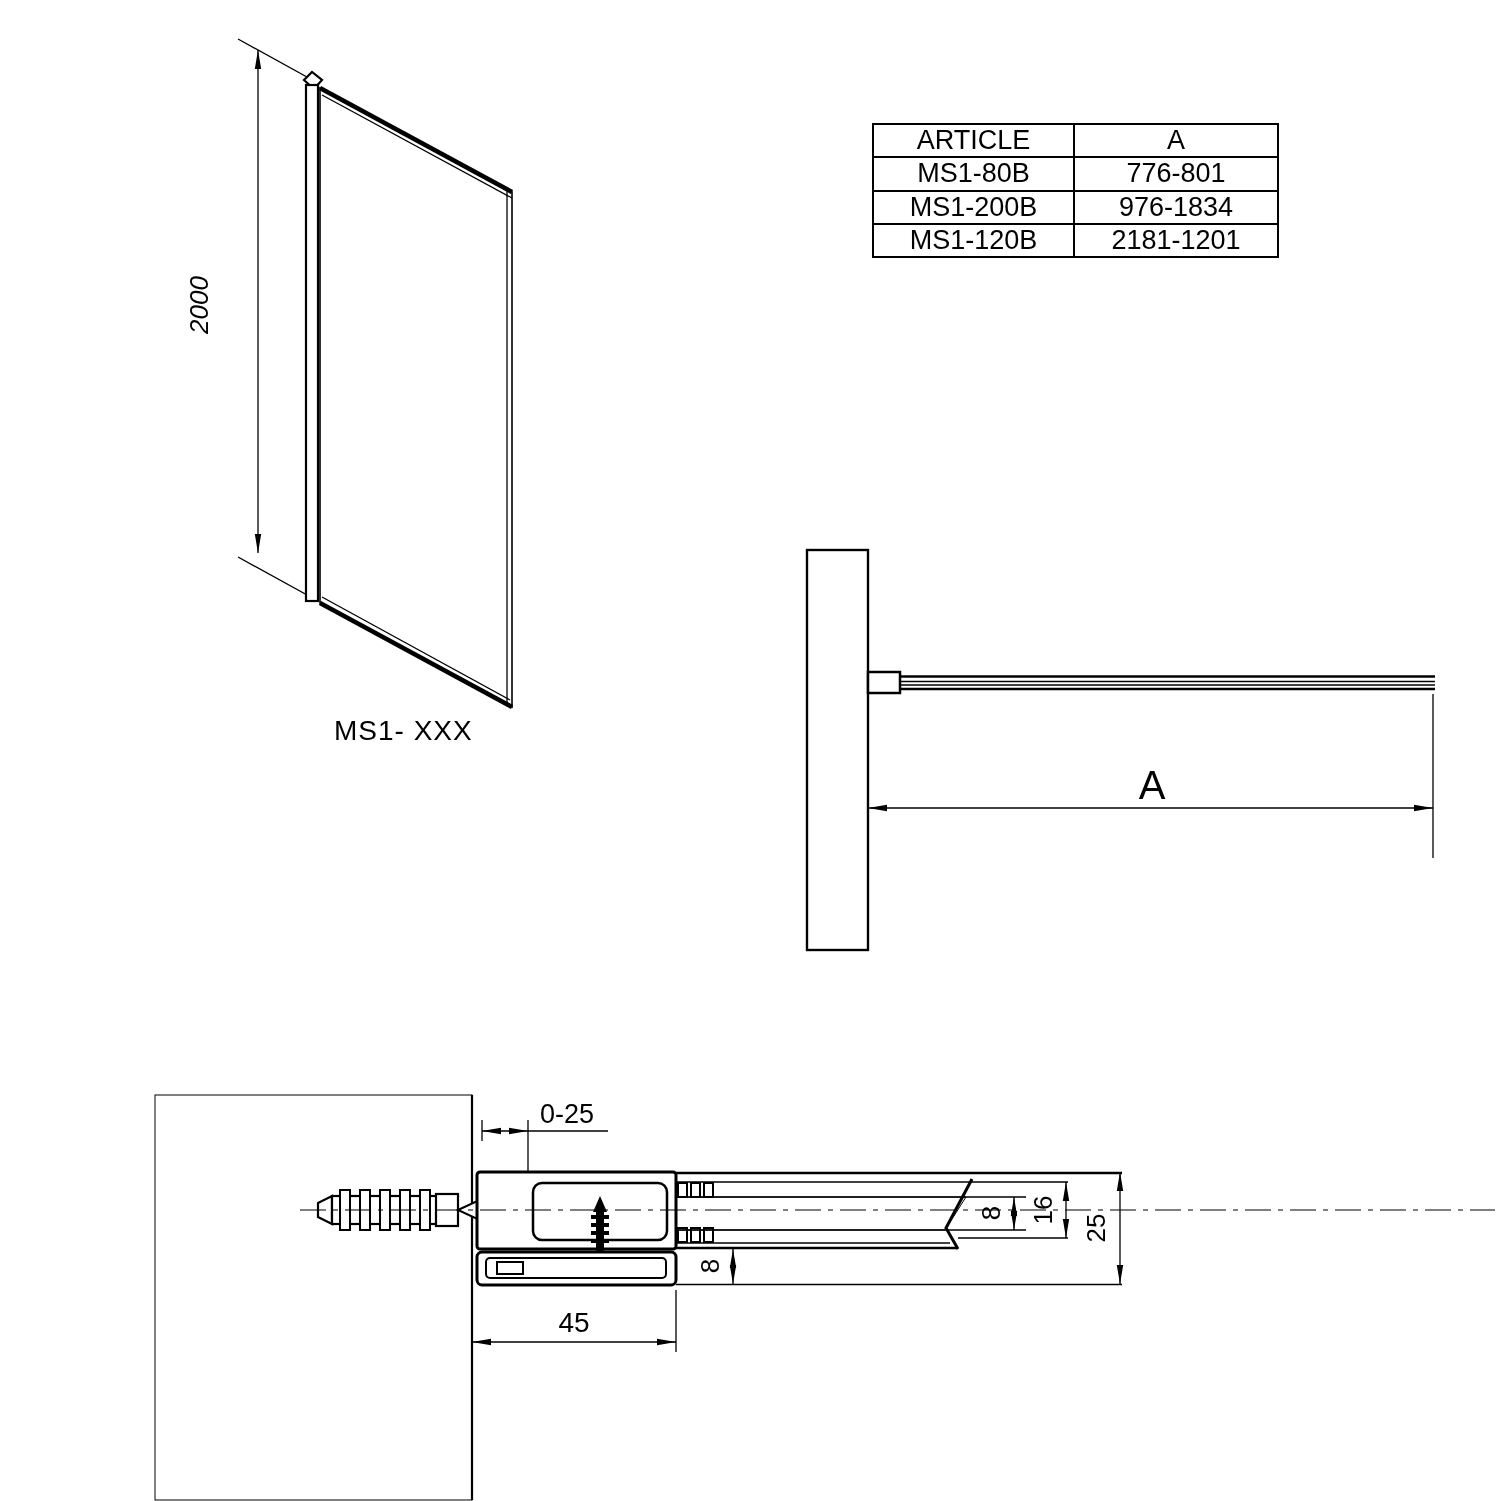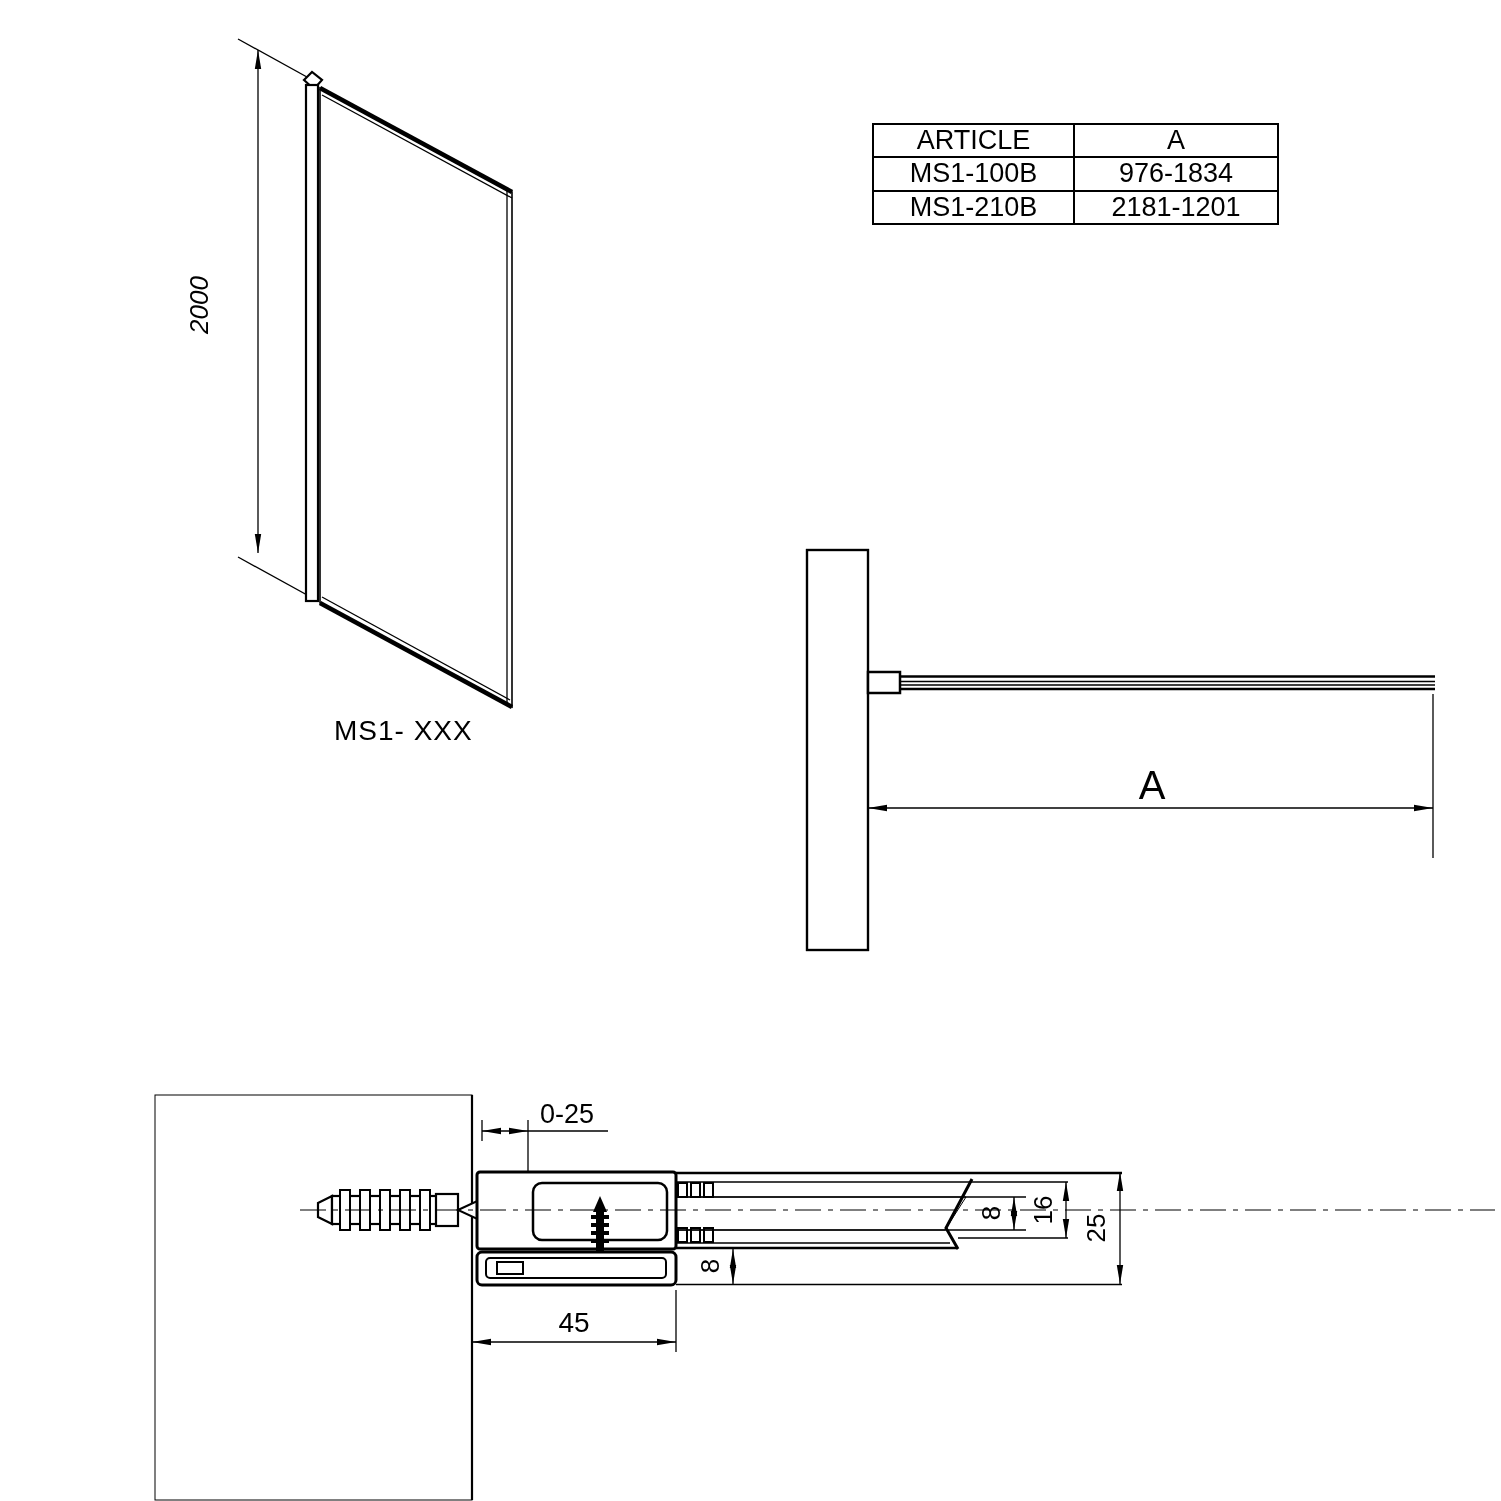--- a/index.html
+++ b/index.html
@@ -157,23 +157,27 @@
   </g>
 </svg>
 
 <table id="article-table">
   <tbody>
     <tr>
       <th class="c1">ARTICLE</th>
       <th class="c2">A</th>
     </tr>
     <tr>
-      <td class="c1">MS1-100B</td>
+      <td class="c1">MS1-80B</td>
+      <td class="c2">776-801</td>
+    </tr>
+    <tr>
+      <td class="c1">MS1-200B</td>
       <td class="c2">976-1834</td>
     </tr>
     <tr>
-      <td class="c1">MS1-210B</td>
+      <td class="c1">MS1-120B</td>
       <td class="c2">2181-1201</td>
     </tr>
   </tbody>
 </table>
 
 </div>
 
 </body></html>

